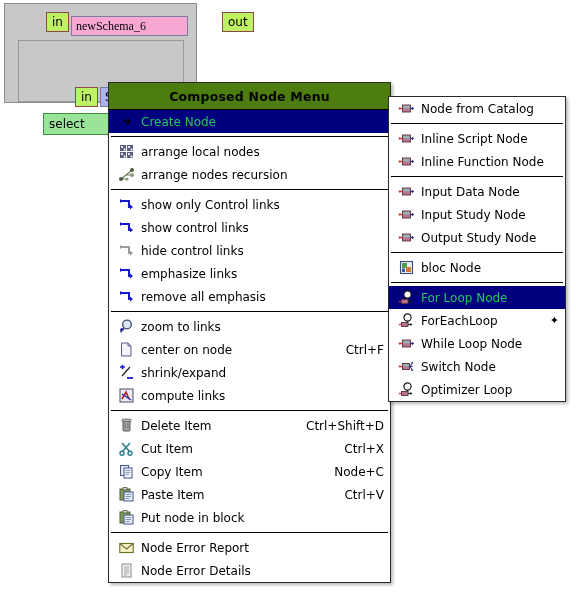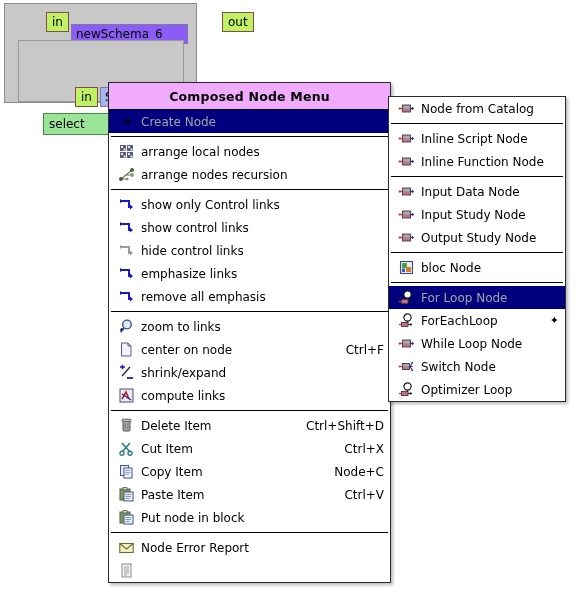--- a/index.html
+++ b/index.html
@@ -39,21 +39,21 @@
   }
   .name-box{
     border:1px solid #7b7ba0;
     box-sizing:border-box;
     height:20px;
     display:flex;align-items:center;
     padding:0 4px;
     font-size:12px;
   }
   #schema-row{left:9px;top:8px;}
-  #schema-name{background:#8b5cf6;width:117px;margin:12px 2px;}
+  #schema-name{background:#f9a8d4;width:117px;margin:4px 2px;font-family:Liberation Serif, serif;}
   #switch-row{left:24px;top:46px;}
   #switch-name{background:#aab4ec;width:95px;margin:0 2px;}
 
   #select-box{
     position:absolute;left:24px;top:72px;width:72px;height:22px;
     background:#9ae49a;border:1px solid #3f8f3f;
     font-size:12px;display:flex;align-items:center;padding-left:5px;
     box-sizing:border-box;
   }
 
@@ -69,37 +69,37 @@
   #main-menu{left:108px;top:82px;width:283px;}
   #sub-menu{left:388px;top:96px;width:178px;}
 
   .menu-title{
     height:26px;
     display:flex;align-items:center;justify-content:center;
     font-weight:bold;
     font-size:12.5px;
     letter-spacing:.2px;
     border-bottom:1px solid #000;
-    background:#f0abfc;
+    background:#4d7c0f;
   }
 
   .mi{
     position:relative;
     height:23px;
     display:flex;
     align-items:center;
     padding:0 6px 0 8px;
     box-sizing:border-box;
     font-size:12px;
     color:#000;
     background:#fff;
     cursor:default;
     white-space:nowrap;
   }
-  .mi.sel{background:#00007e;color:#a3a3a3;}
+  .mi.sel{background:#00007e;color:#22c55e;}
   .mi .ic{
     width:18px;height:18px;
     flex:0 0 18px;
     margin-right:6px;
     display:flex;align-items:center;justify-content:center;
   }
   .mi .lbl{flex:1 1 auto;overflow:hidden;}
   .mi .acc{margin-left:14px;font-size:12px;color:#000;}
   .mi .arrow{
     margin-left:10px;font-size:11px;line-height:1;
@@ -334,20 +334,21 @@
         </span>
         <span class="lbl">Node Error Report</span>
       </div>
       <div class="mi">
         <span class="ic">
           <svg width="17" height="17" viewBox="0 0 17 17">
             <rect x="4" y="2" width="9" height="13" fill="#f3f3f3" stroke="#8a8a8a" stroke-width="1"></rect>
             <path d="M6 5 H11 M6 7 H11 M6 9 H11 M6 11 H11 M6 13 H9" stroke="#9a9a9a" stroke-width=".9"></path>
           </svg>
         </span>
+        <span class="lbl">Node Error Details</span>
       </div>
     </div>
 </div>
 
 <div class="menu" id="sub-menu">
   <div id="sub-menu-body">
       <div class="mi">
         <span class="ic">
           <svg width="17" height="17" viewBox="0 0 17 17">
             <rect x="4.5" y="5" width="8" height="7" fill="#b8768c" stroke="#5a3040" stroke-width=".9"></rect>

